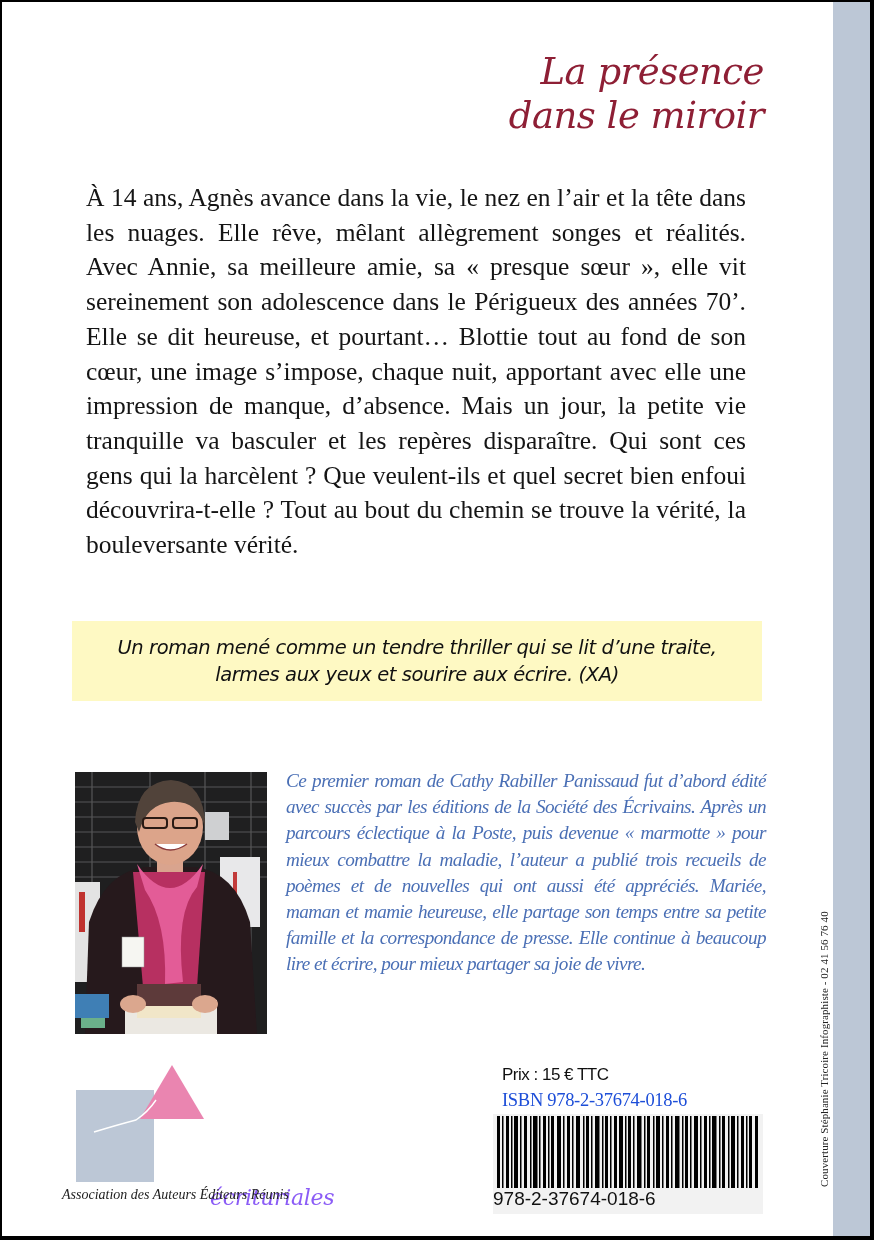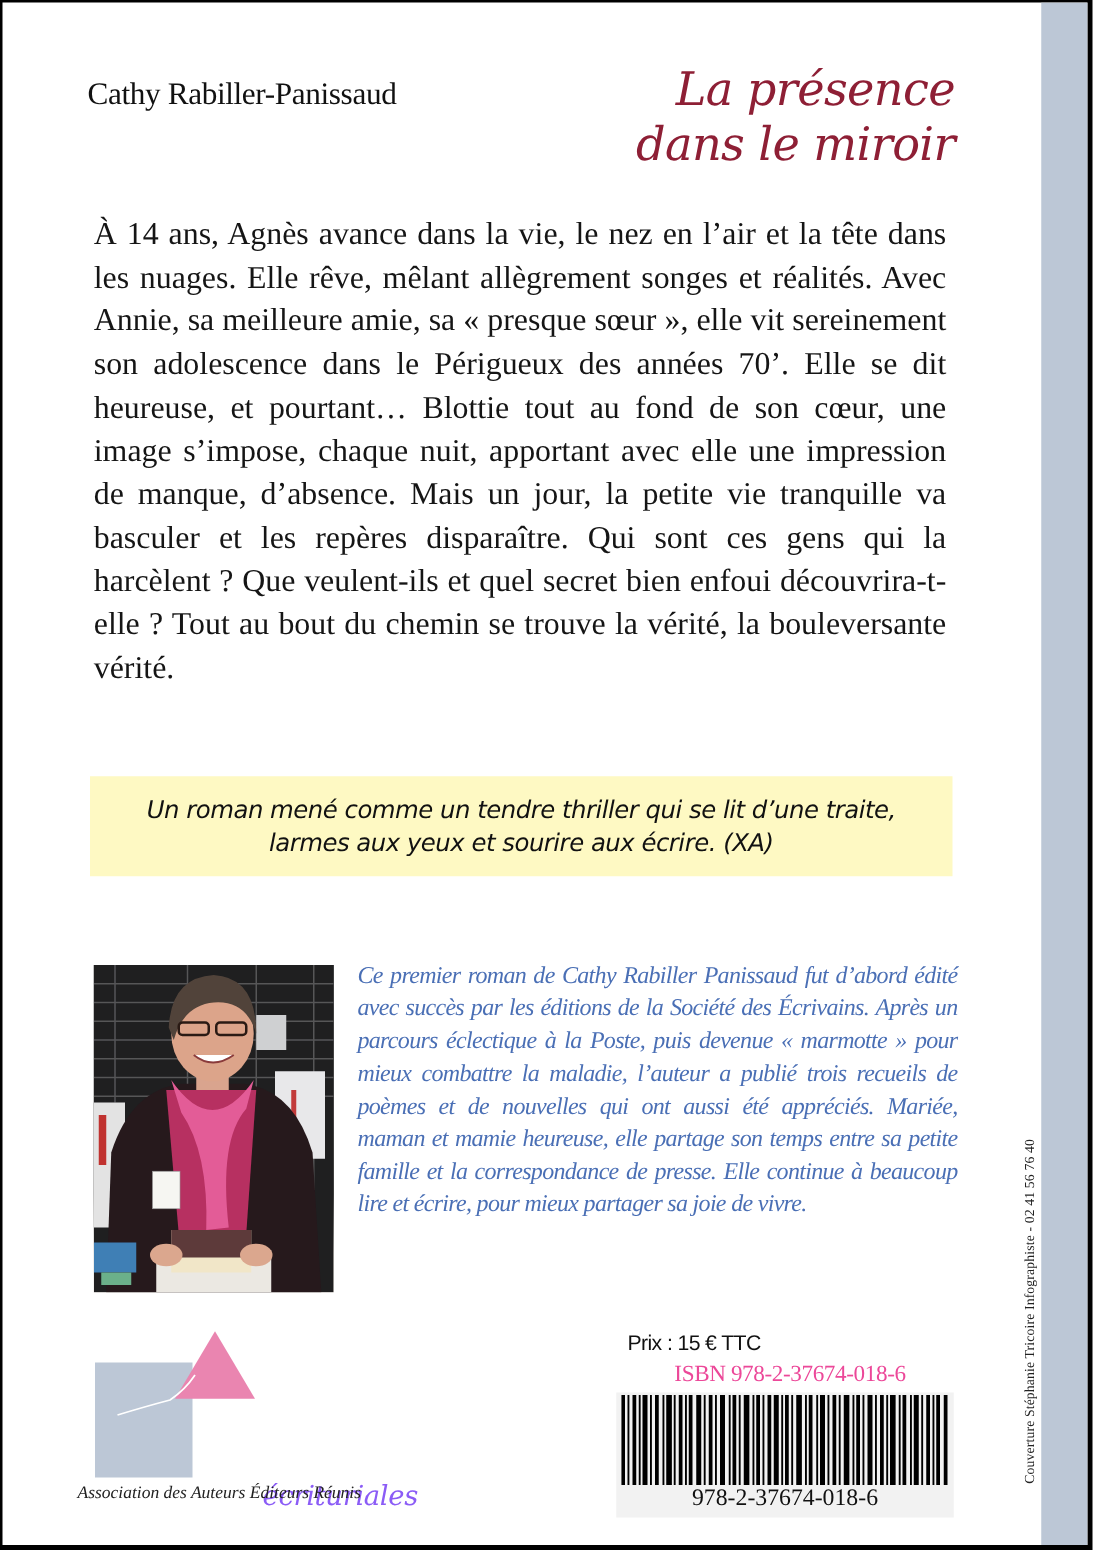--- a/index.html
+++ b/index.html
@@ -44,21 +44,21 @@
     .blurb {
       position: absolute;
       left: 68px; top: 163px;
       width: 692px;
       font-family: "Liberation Serif", serif;
       font-size: 25.5px;
       line-height: 34.7px;
       color: #151515;
       text-align: justify;
     }
-    .blurb p { margin: 5px; }
+    .blurb p { margin: 16px; }
     .quote-box {
       position: absolute;
       left: 70px; top: 619px;
       width: 690px; height: 80px;
       background: #fef9c3;
       display: flex;
       align-items: center;
       justify-content: center;
       text-align: center;
     }
@@ -121,43 +121,43 @@
       text-align: left;
       font-family: "Liberation Sans", sans-serif;
       font-size: 17px;
       color: #111;
       letter-spacing: -0.5px;
     }
     .isbn {
       position: absolute;
       left: 500px; top: 1088px;
       width: 260px;
-      text-align: center;
+      text-align: left;
       font-family: "Liberation Serif", serif;
       font-size: 18.5px;
-      color: #ec4899;
+      color: #1d4ed8;
       letter-spacing: -0.3px;
     }
     .barcode {
       position: absolute;
       left: 491px; top: 1112px;
       width: 270px; height: 100px;
       background: #f2f2f2;
     }
     .barcode-bars {
       position: absolute;
       left: 4px; top: 2px;
       width: 262px; height: 72px;
     }
     .barcode-number {
       position: absolute;
       left: 0; top: 74px;
       width: 270px;
-      text-align: center;
-      font-family: Liberation Serif, serif;
+      text-align: left;
+      font-family: Liberation Sans, sans-serif;
       font-size: 19px;
       color: #111;
     }
     .credit {
       position: absolute;
       left: 816px; top: 1185px;
       transform-origin: 0 0;
       transform: rotate(-90deg);
       white-space: nowrap;
       font-family: "Liberation Serif", serif;
@@ -165,21 +165,20 @@
       color: #222;
       letter-spacing: 0.1px;
     }
   </style>
 </head>
 <body>
 
 <div class="page">
   <div class="spine-band"></div>
 
-  <div class="author">Cathy Rabiller-Panissaud</div>
 
   <div class="title">
     <div>La présence</div>
     <div>dans le miroir</div>
   </div>
 
   <div class="blurb">
     <p>À 14 ans, Agnès avance dans la vie, le nez en l’air et la tête dans les nuages. Elle rêve, mêlant allègrement songes et réalités.  Avec Annie, sa meilleure amie, sa « presque sœur », elle vit sereinement son adolescence dans le Périgueux des années 70’. Elle se dit heureuse, et pourtant… Blottie tout au fond de son cœur, une image s’impose, chaque nuit, apportant avec elle une impression de manque, d’absence. Mais un jour, la petite vie tranquille va basculer et les repères disparaître. Qui sont ces gens qui la harcèlent ? Que veulent-ils et quel secret bien enfoui découvrira-t-elle ? Tout au bout du chemin se trouve la vérité, la bouleversante vérité.</p>
   </div>
 

